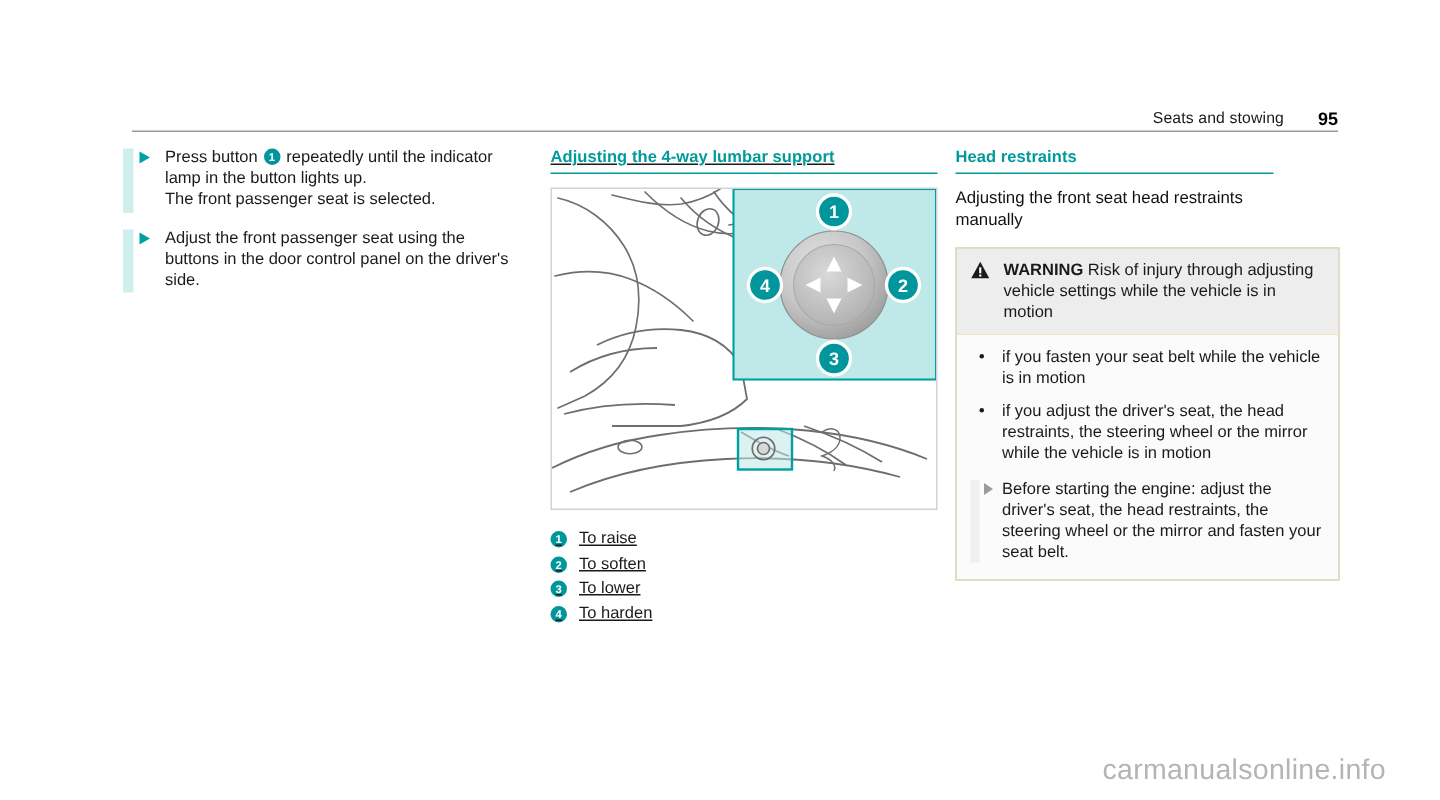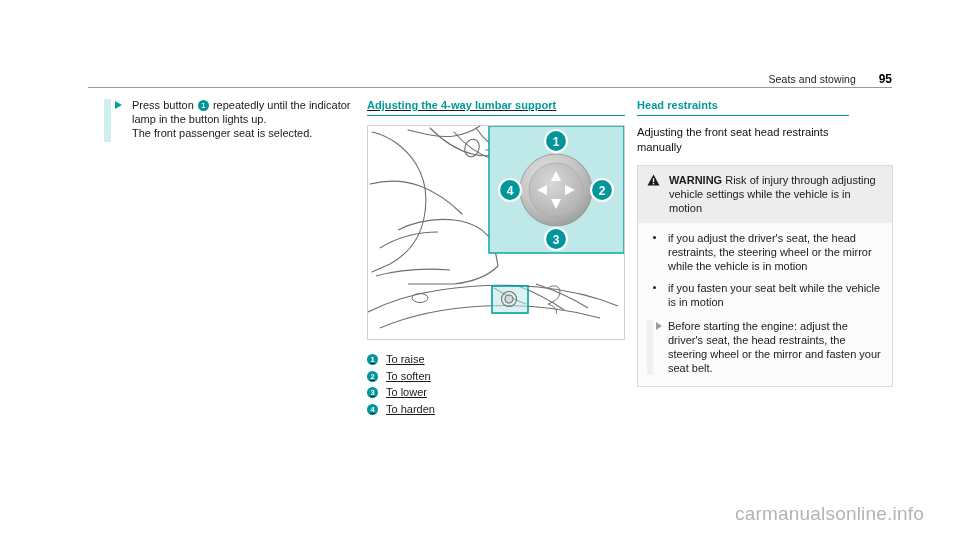--- a/index.html
+++ b/index.html
@@ -48,21 +48,21 @@
     font-size: 12px;
     font-weight: bold;
     color: #000;
   }
 
   
   .col {
     position: absolute;
     top: 98px;
   }
-  .col-left  { left: 104px;  width: 262px; }
+  .col-left  { left: 82px;  width: 262px; }
   .col-mid   { left: 367px; width: 258px; text-decoration: underline; }
   .col-right { left: 637px; width: 212px; }
 
   
   .teal-heading {
     font-size: 11px;
     font-weight: bold;
     color: #009a9a;
     padding-bottom: 3px;
     border-bottom: 1.6px solid #009a9a;
@@ -278,20 +278,26 @@
     <span class="step-arrow"></span>
     <div class="step-text">
       <span>Press button</span>
       <span class="badge">1</span>
       <span>repeatedly until the indicator lamp in the button lights up.</span>
       <br>
       <span>The front passenger seat is selected.</span>
     </div>
   </div>
 
+  <div class="step">
+    <span class="step-arrow"></span>
+    <div class="step-text">
+      <span>Adjust the front passenger seat using the buttons in the door control panel on the driver's side.</span>
+    </div>
+  </div>
 
 </div>
 
 <div class="col col-mid">
 
   <div class="teal-heading">Adjusting the 4-way lumbar support</div>
 
   <div class="figure">
     <svg width="256" height="213" viewBox="0 0 256 213">
 
@@ -418,22 +424,22 @@
           <rect x="5.8" y="4.2" width="1.4" height="4" fill="#ffffff"></rect>
           <rect x="5.8" y="9" width="1.4" height="1.4" fill="#ffffff"></rect>
         </svg>
       </span>
       <div class="warning-head-text">
         <b>WARNING</b>
         <span>Risk of injury through adjusting vehicle settings while the vehicle is in motion</span>
       </div>
     </div>
     <div class="warning-body">
+      <div class="dot-item">if you fasten your seat belt while the vehicle is in motion</div>
       <div class="dot-item">if you adjust the driver's seat, the head restraints, the steering wheel or the mirror while the vehicle is in motion</div>
-      <div class="dot-item">if you fasten your seat belt while the vehicle is in motion</div>
       <div class="warn-step">
         <span class="warn-step-arrow"></span>
         <span>Before starting the engine: adjust the driver's seat, the head restraints, the steering wheel or the mirror and fasten your seat belt.</span>
       </div>
     </div>
   </div>
 
 </div>
 
 <div class="watermark">carmanualsonline.info</div>

